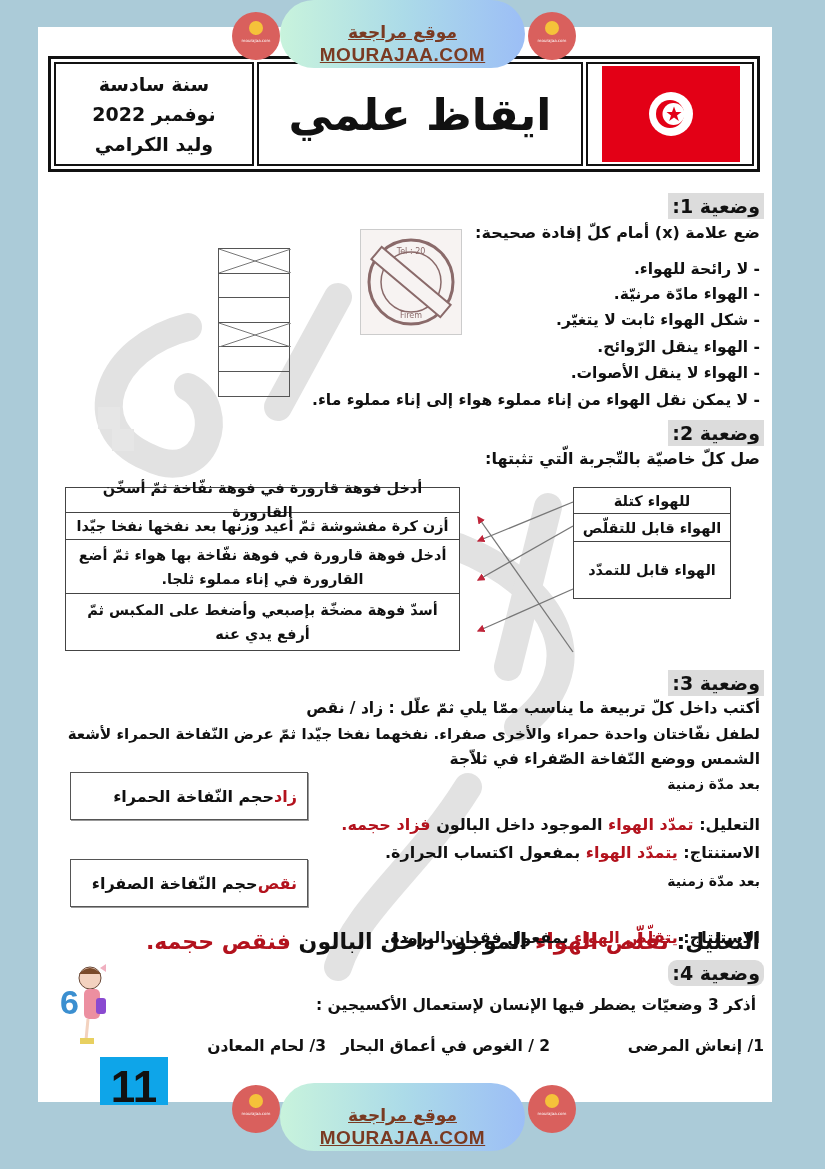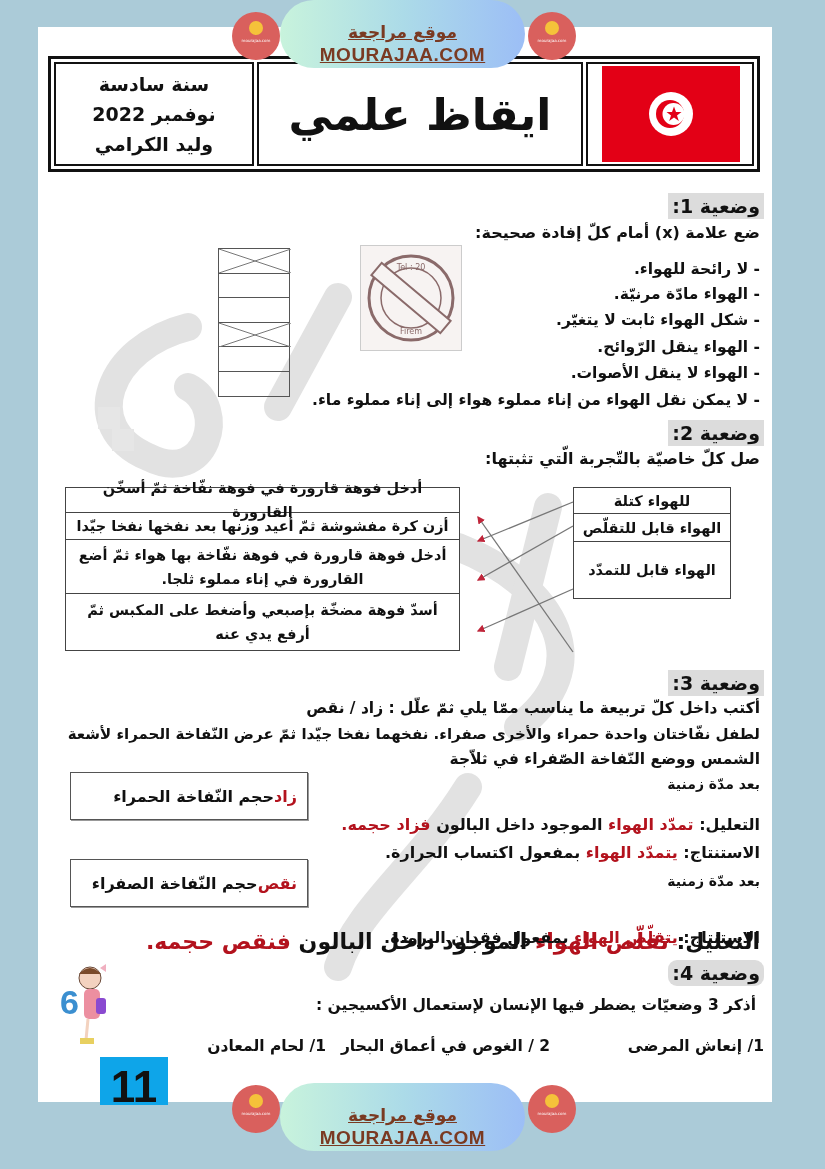--- a/index.html
+++ b/index.html
@@ -52,21 +52,21 @@
   }
   .line { position: absolute; right: 12px; direction: rtl; font-size: 15.5px; font-weight: bold; white-space: nowrap; line-height: 24px; }
   .line.sub { font-weight: bold; font-size: 16px; }
   .red { color: #b3121d; }
 
   
   .checkcol { position: absolute; left: 180px; top: 221px; width: 72px; border: 1px solid #555; }
   .checkcell { height: 24.5px; border-bottom: 1px solid #555; position: relative; }
   .checkcell:last-child { border-bottom: none; }
 
-  .stamp { position: absolute; left: 322px; top: 218px; width: 102px; height: 106px; border: 1px solid #ccc; background: #f7f3f2; }
+  .stamp { position: absolute; left: 322px; top: 202px; width: 102px; height: 106px; border: 1px solid #ccc; background: #f7f3f2; }
 
   
   .mtable { position: absolute; border: 1px solid #444; background: #fff; }
   .mrow { border-bottom: 1px solid #444; text-align: center; direction: rtl; font-weight: bold; font-size: 14.5px; line-height: 24px; display: flex; align-items: center; justify-content: center; padding: 0 4px; }
   .mrow:last-child { border-bottom: none; }
 
   .answer-box { position: absolute; left: 32px; width: 238px; height: 48px; border: 1.5px solid #555; box-shadow: 1px 1px 0 #999; direction: rtl; font-weight: bold; font-size: 16px; display: flex; align-items: center; padding-right: 10px; }
 
   .yellow-11 { position: absolute; left: 62px; top: 1030px; width: 68px; height: 48px; background: #0ea5e9; font-family: "Liberation Sans", sans-serif; font-size: 44px; font-weight: bold; text-align: center; line-height: 60px; overflow: hidden; }
 </style>
@@ -219,21 +219,21 @@
     <span>التعليل: </span><span class="red">تقلّص الهواء</span><span> الموجود داخل البالون </span><span class="red">فنقص حجمه.</span>
   </div>
   <div class="line" style="top:899px; font-size:16px;">
     <span>الاستنتاج: </span><span class="red">يتقلّص الهواء</span><span> بمفعول فقدان البرودة.</span>
   </div>
 
   <div class="section-title" style="top:933px;border-radius:9px;">وضعية 4:</div>
   <div class="line" style="top:966px; right:16px;">أذكر 3 وضعيّات يضطر فيها الإنسان لإستعمال الأكسيجين :</div>
   <div class="line" style="top:1007px; right:8px;">1/ إنعاش المرضى</div>
   <div class="line" style="top:1007px; right:222px;">2 /  الغوص في أعماق البحار</div>
-  <div class="line" style="top:1007px; right:446px;">1/ لحام المعادن</div>
+  <div class="line" style="top:1007px; right:446px;">3/ لحام المعادن</div>
 
   <div style="position:absolute; left:22px; top:935px; width:58px; height:90px;">
     <svg width="58" height="90" viewBox="0 0 58 90">
       <circle cx="30" cy="16" r="11" fill="#f3d2bf" stroke="#6a4a3a" stroke-width="1"></circle>
       <path d="M19 12 Q30 0 41 12" fill="#7a4a2a"></path>
       <path d="M40 6 l6 -4 l0 8 z" fill="#f0b0c0"></path>
       <rect x="24" y="27" width="16" height="30" rx="5" fill="#ec8fa0"></rect>
       <rect x="36" y="36" width="10" height="16" rx="3" fill="#8a4ad0"></rect>
       <line x1="28" y1="57" x2="26" y2="78" stroke="#f3d2bf" stroke-width="3"></line>
       <rect x="20" y="76" width="14" height="6" fill="#e8d060"></rect>

